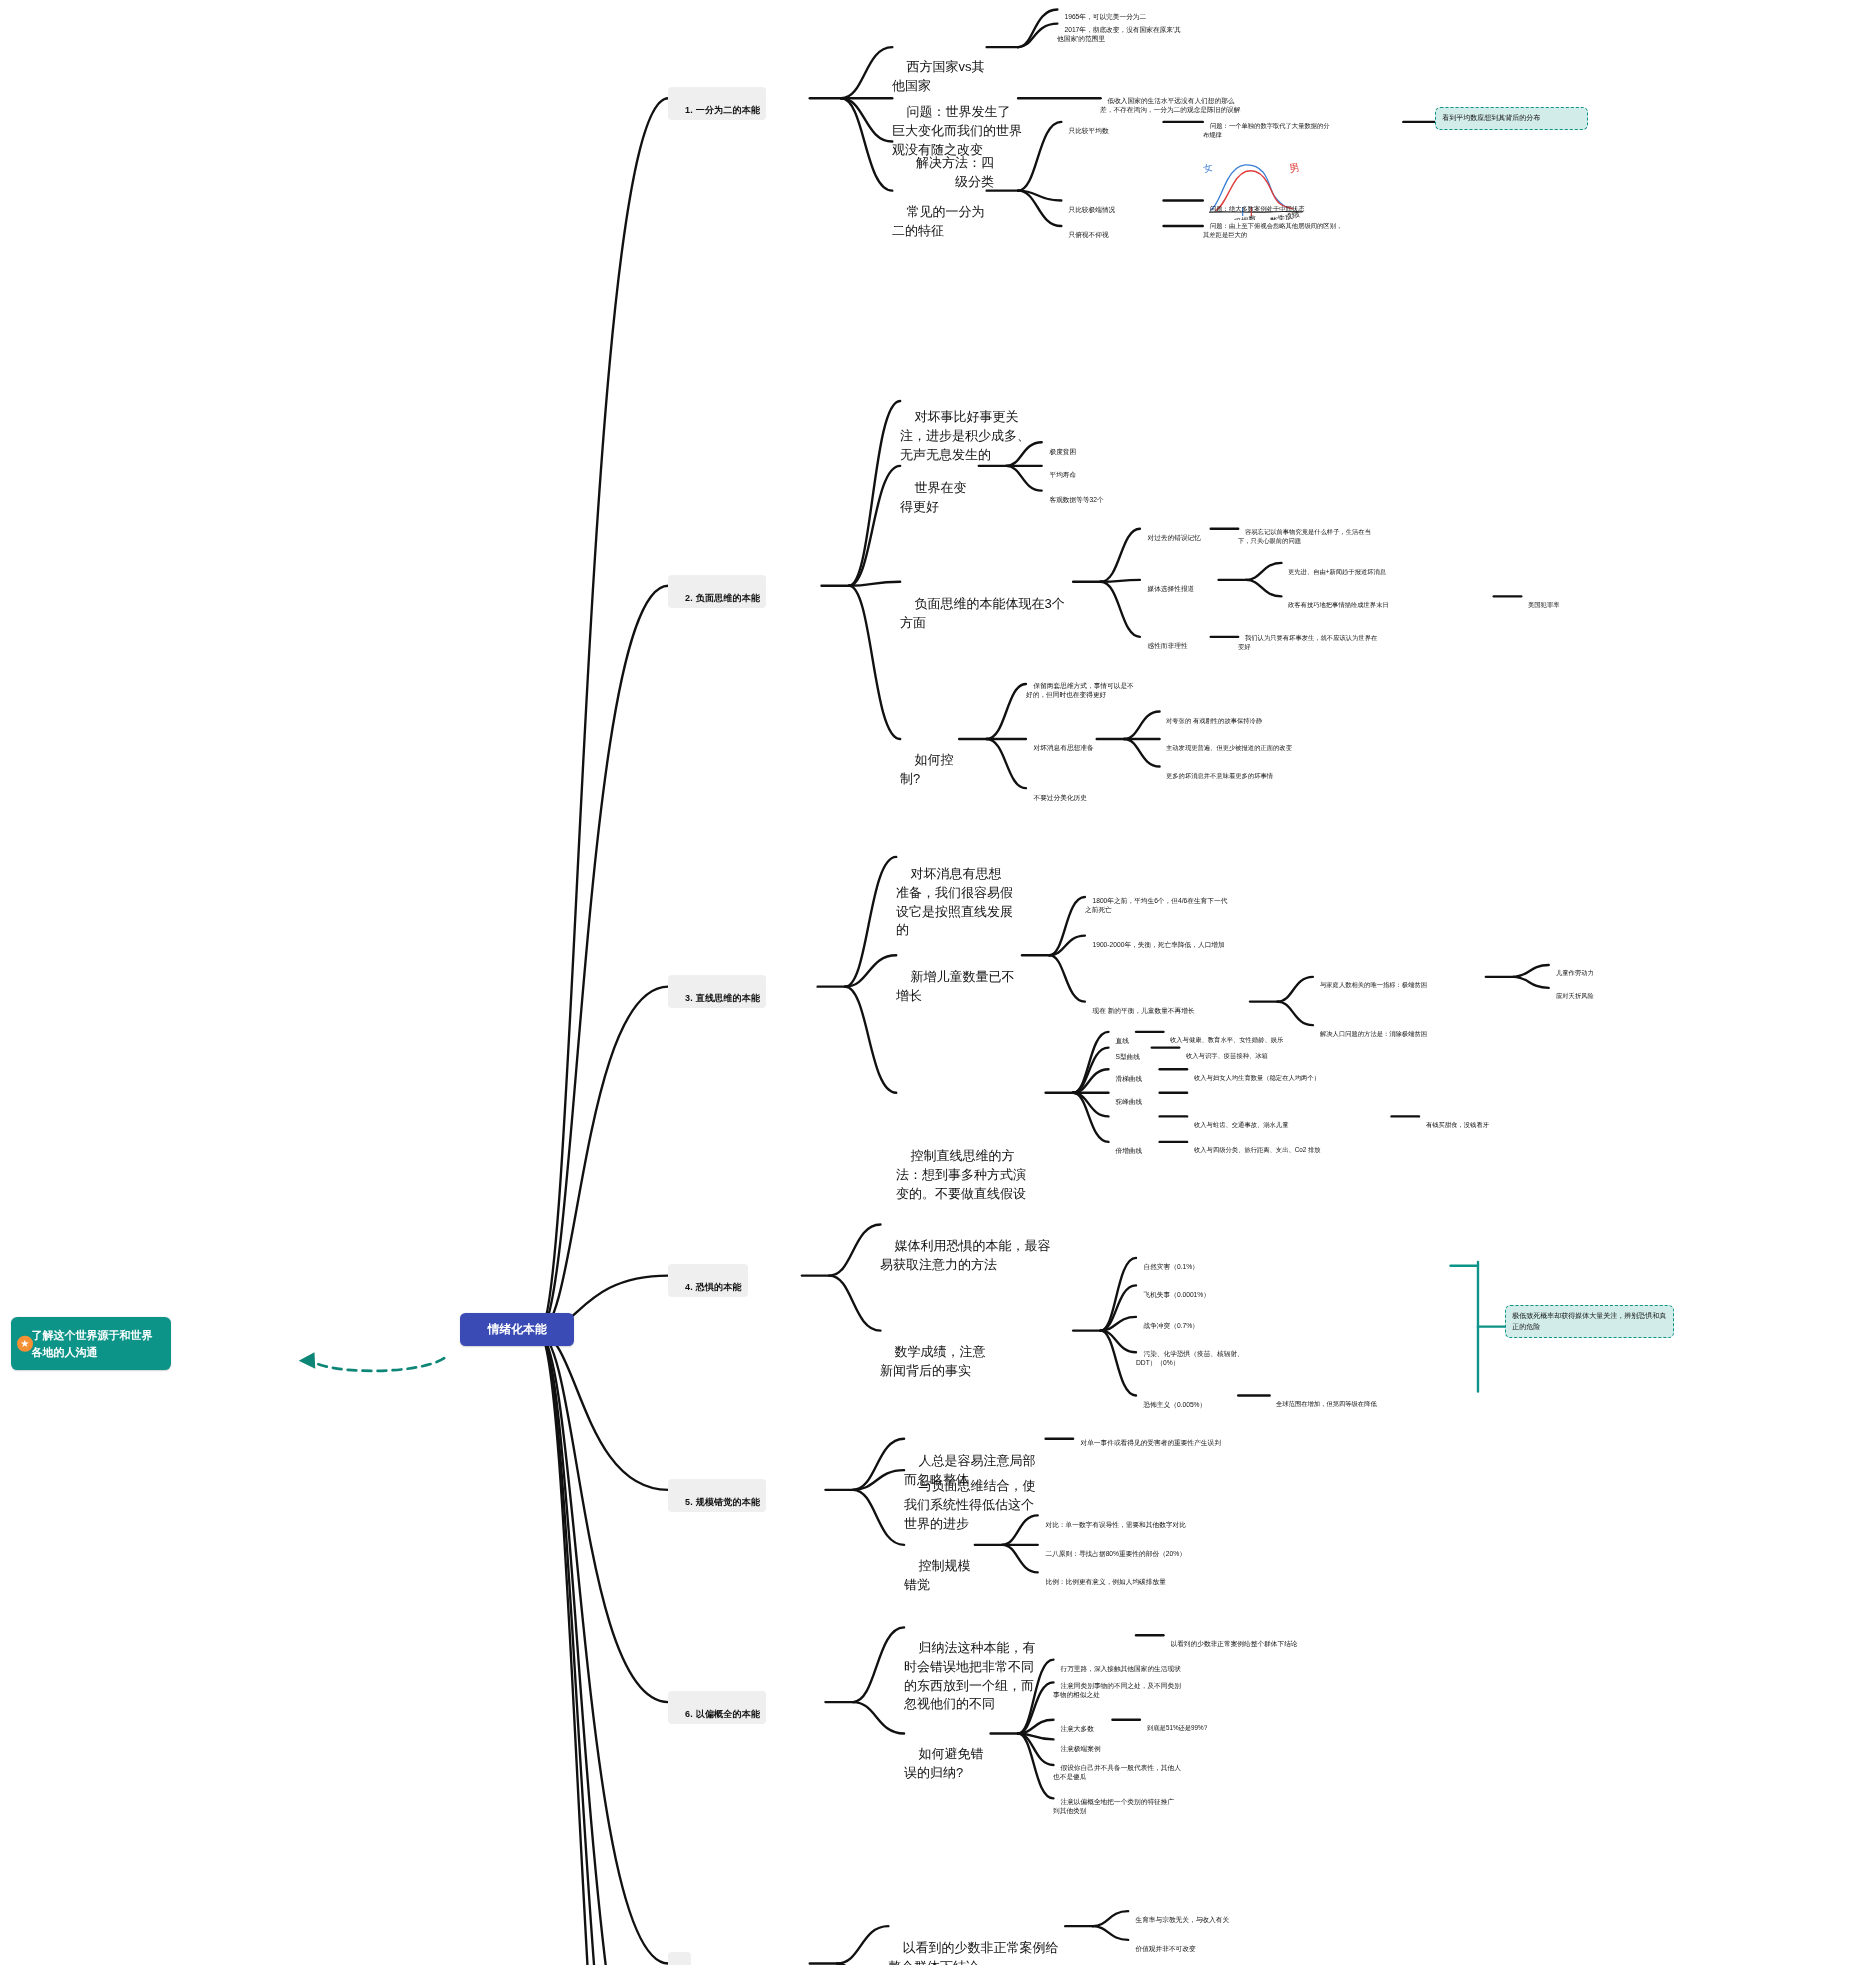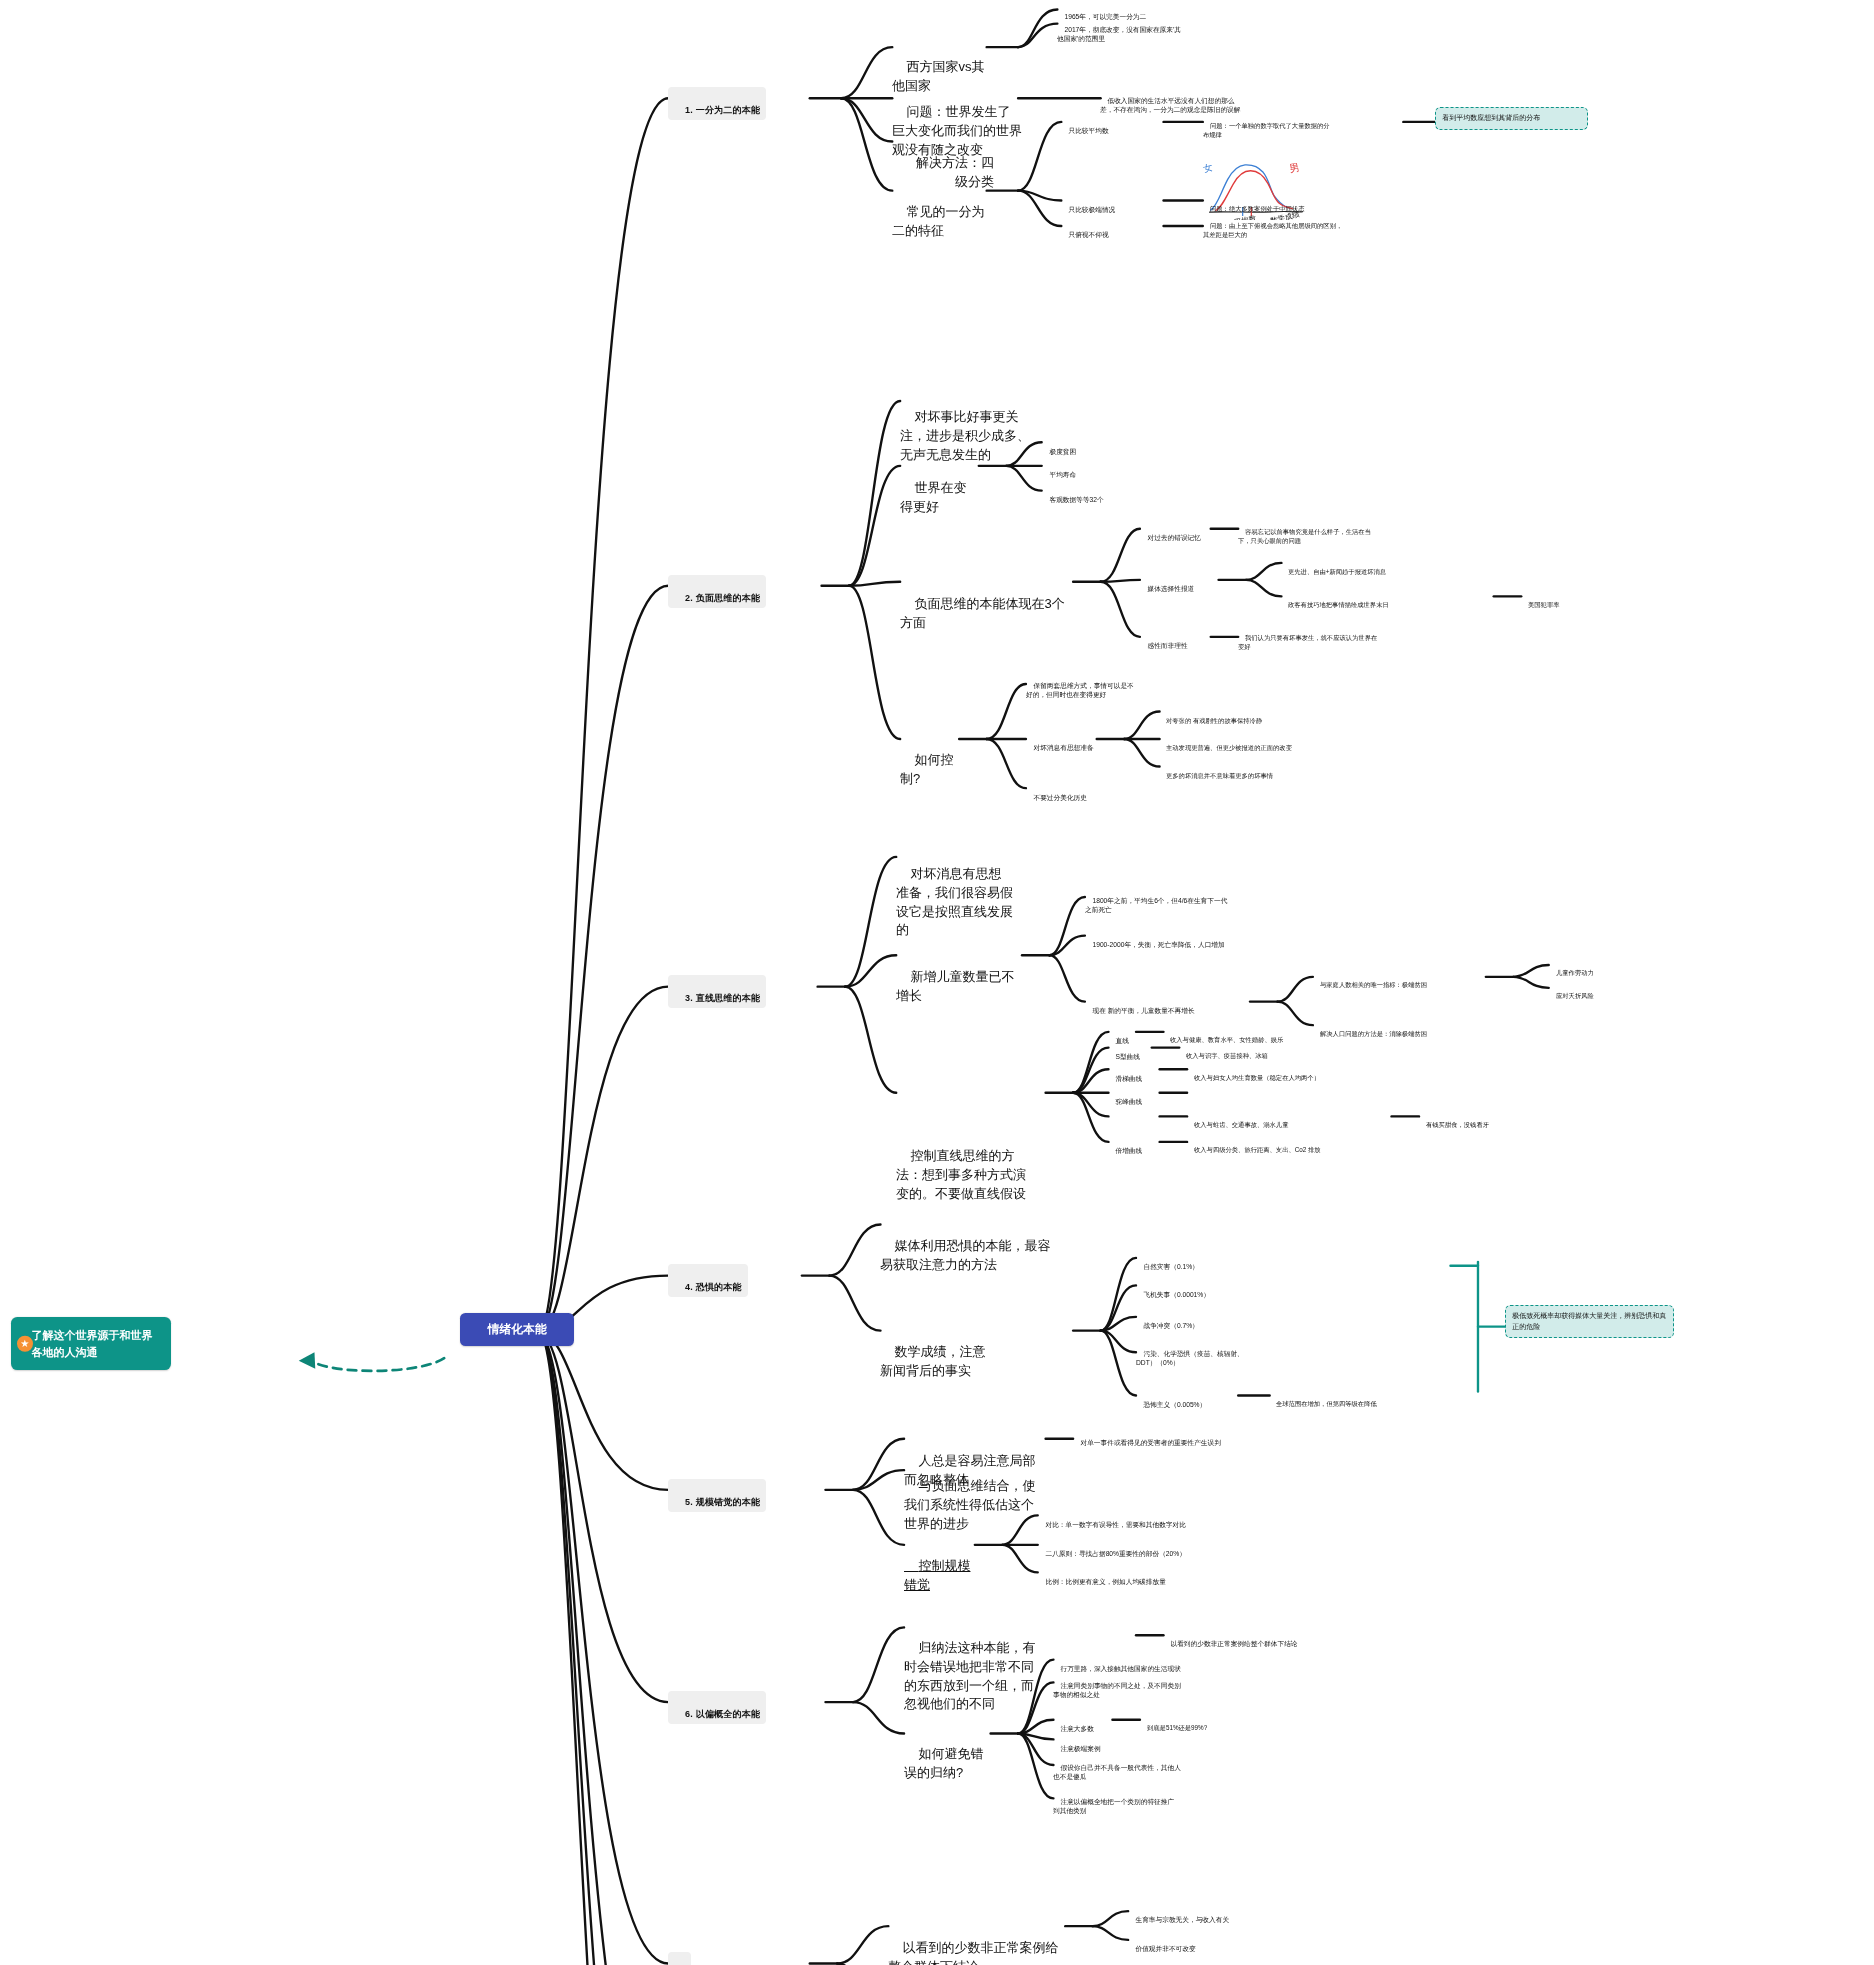--- a/index.html
+++ b/index.html
@@ -431,21 +431,21 @@
     <span>全球范围在增加，但第四等级在降低</span></div>
 
   <div class="node lvl1" style="left:668px;top:1479px;">
     <span>5. 规模错觉的本能</span></div>
   <div class="node lvl2" style="left:904px;top:1433px;width:141px;">
     <span>人总是容易注意局部而忽略整体</span></div>
   <div class="node lvl3" style="left:1073px;top:1428px;width:157px;">
     <span>对单一事件或看得见的受害者的重要性产生误判</span></div>
   <div class="node lvl2" style="left:904px;top:1458px;width:134px;">
     <span>与负面思维结合，使我们系统性得低估这个世界的进步</span></div>
-  <div class="node lvl2" style="left:904px;top:1538px;width:71px;text-decoration:underline;">
+  <div class="node lvl2" style="left:904px;top:1538px;width:71px;">
     <span>控制规模错觉</span></div>
   <div class="node lvl3" style="left:1038px;top:1510px;width:165px;">
     <span>对比：单一数字有误导性，需要和其他数字对比</span></div>
   <div class="node lvl3" style="left:1038px;top:1539px;width:157px;">
     <span>二八原则：寻找占据80%重要性的部份（20%）</span></div>
   <div class="node lvl3" style="left:1038px;top:1567px;width:157px;">
     <span>比例：比例更有意义，例如人均碳排放量</span></div>
 
   <div class="node lvl1" style="left:668px;top:1691px;">
     <span>6. 以偏概全的本能</span></div>

